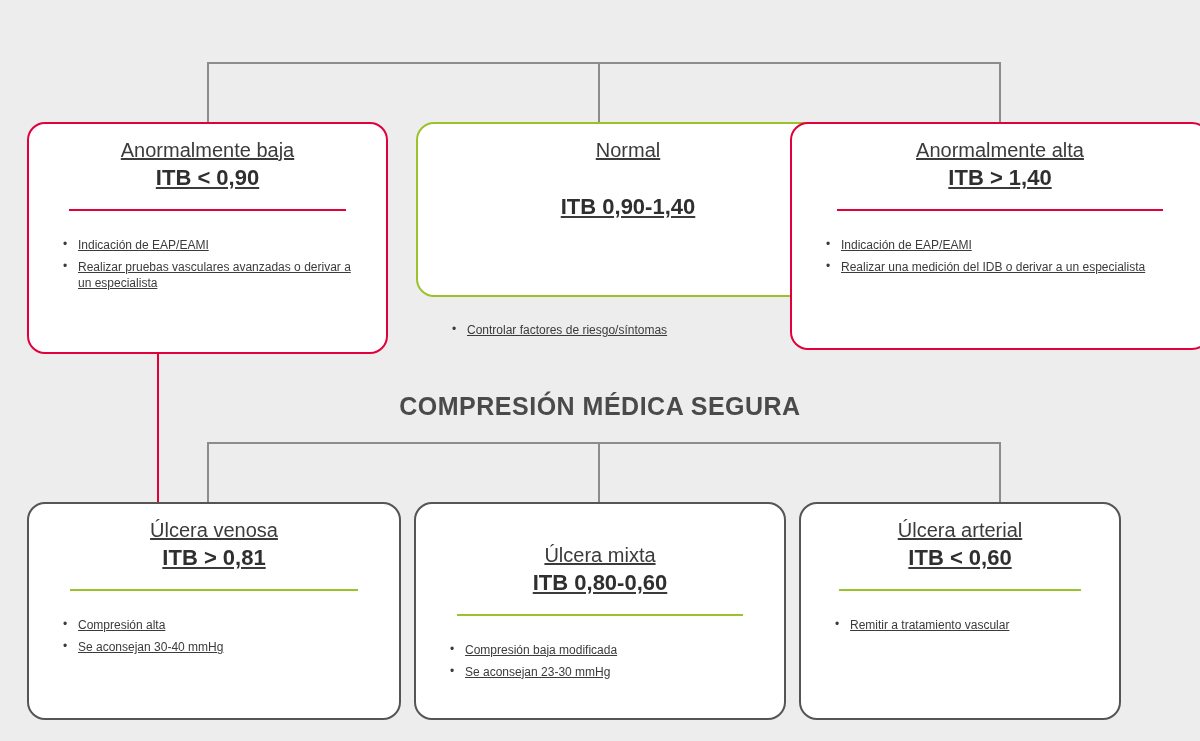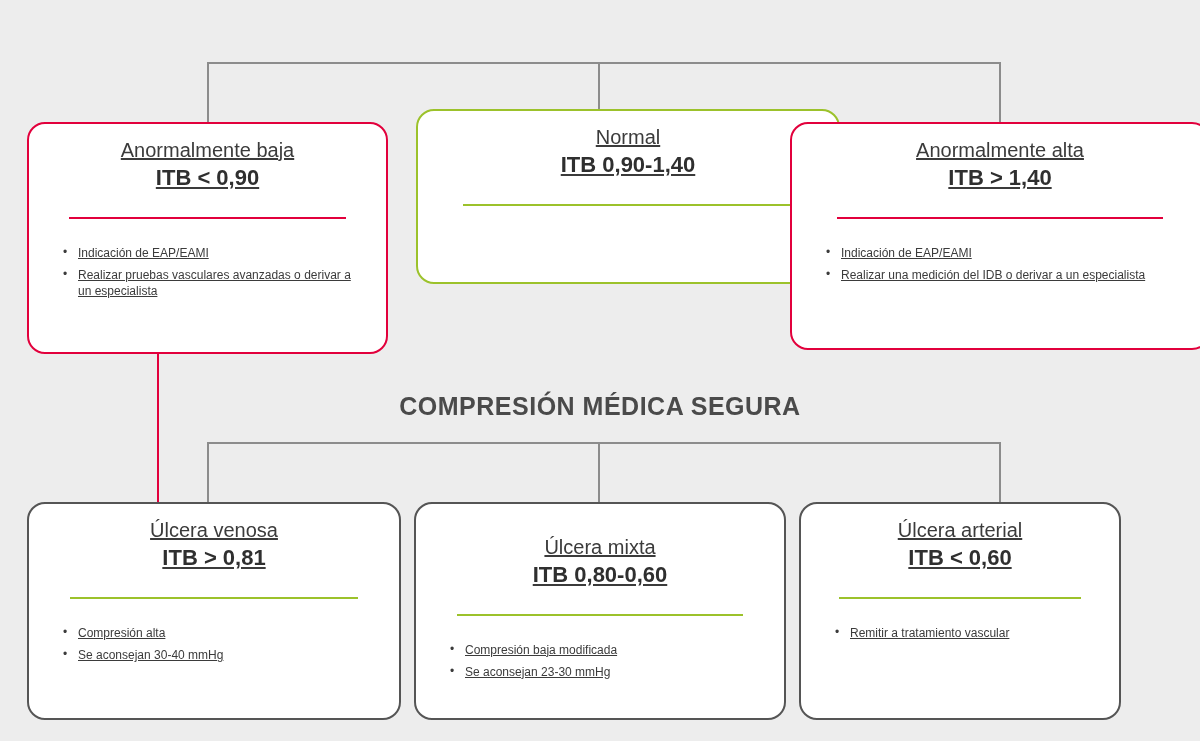--- a/index.html
+++ b/index.html
@@ -69,21 +69,21 @@
     font-size: 20px;
     color: #3b3b3b;
     line-height: 1.25;
   }
   .card-value {
     text-align: center;
     font-size: 22px;
     font-weight: bold;
     color: #2f2f2f;
     margin-top: 2px;
-    padding-bottom: 26px;
+    padding-bottom: 18px;
   }
   .rule {
     height: 2px;
     width: 86%;
     margin: 0 auto 10px auto;
   }
   .rule.red { background: #e2003c; }
   .rule.green { background: #9cc22b; }
 
   .bullets {
@@ -101,21 +101,21 @@
   }
   .bullets li:before {
     content: "•";
     position: absolute;
     left: 0;
     top: -1px;
   }
 
   
   #card-low   { left: 27px;  top: 122px; width: 361px; height: 232px; }
-  #card-normal{ left: 416px; top: 109px; width: 424px; height: 175px; }
+  #card-normal{ left: 416px; top: 122px; width: 424px; height: 175px; gap: 29px; }
   #card-high  { left: 790px; top: 122px; width: 420px; height: 228px; }
 
   
   #card-venous   { left: 27px;  top: 502px; width: 374px; height: 218px; }
   #card-mixed    { left: 414px; top: 502px; width: 372px; height: 218px; justify-content: flex-end; }
   #card-arterial { left: 799px; top: 502px; width: 322px; height: 218px; }
 </style>
 </head>
 <body>
 
@@ -136,20 +136,23 @@
     <ul class="bullets">
       <li>Indicación de EAP/EAMI</li>
       <li>Realizar pruebas vasculares avanzadas o derivar a un especialista</li>
     </ul>
   </div>
 
   <div class="card green" id="card-normal">
     <div class="card-title">Normal</div>
     <div class="card-value">ITB 0,90-1,40</div>
     <div class="rule green"></div>
+    <ul class="bullets">
+      <li>Controlar factores de riesgo/síntomas</li>
+    </ul>
   </div>
 
   <div class="card red" id="card-high">
     <div class="card-title">Anormalmente alta</div>
     <div class="card-value">ITB  &gt; 1,40</div>
     <div class="rule red"></div>
     <ul class="bullets">
       <li>Indicación de EAP/EAMI</li>
       <li>Realizar una medición del IDB o derivar a un especialista</li>
     </ul>

